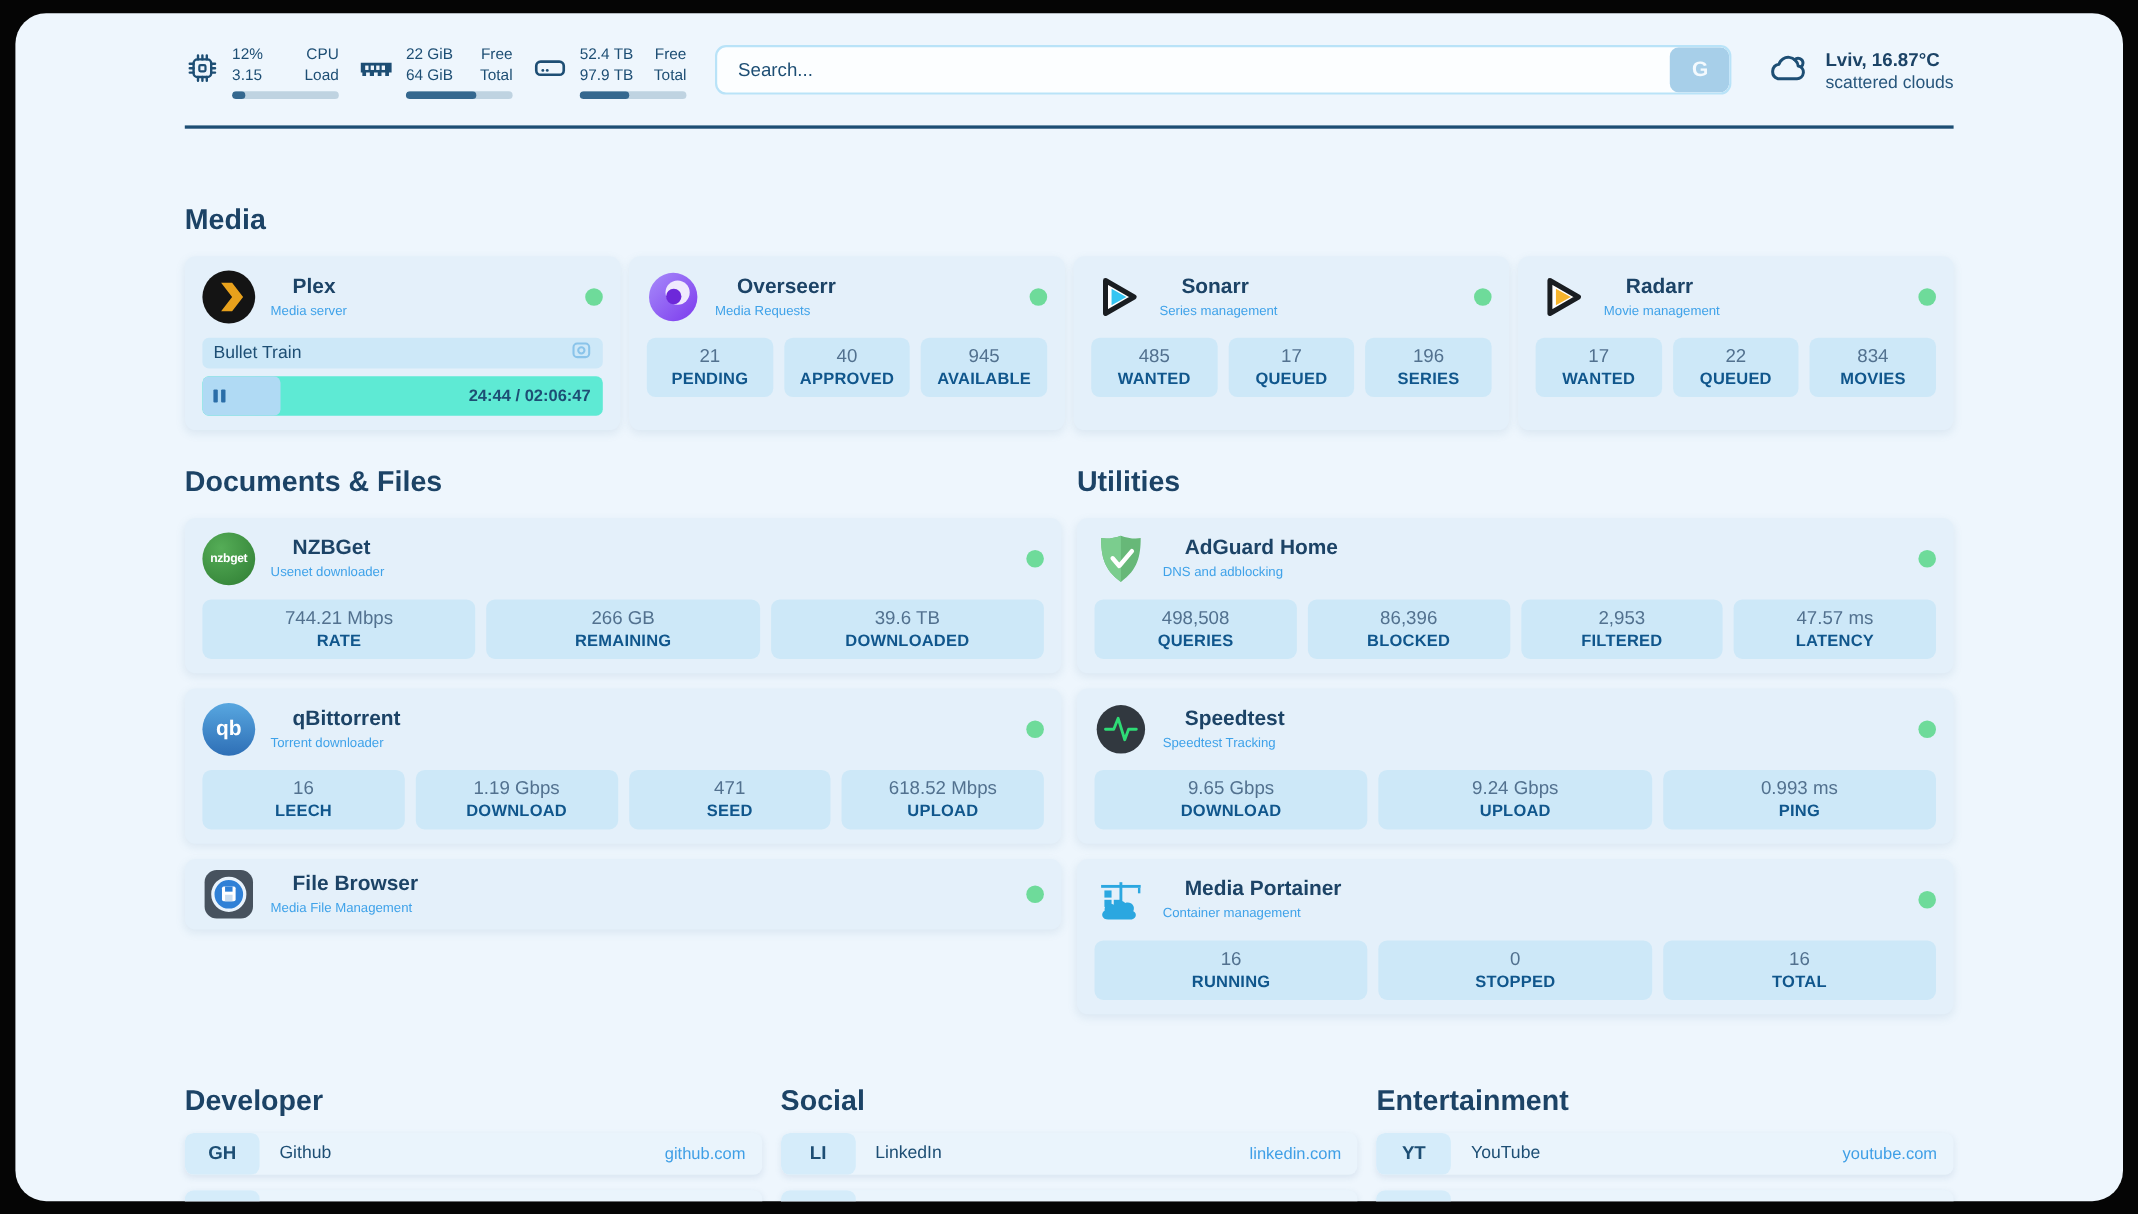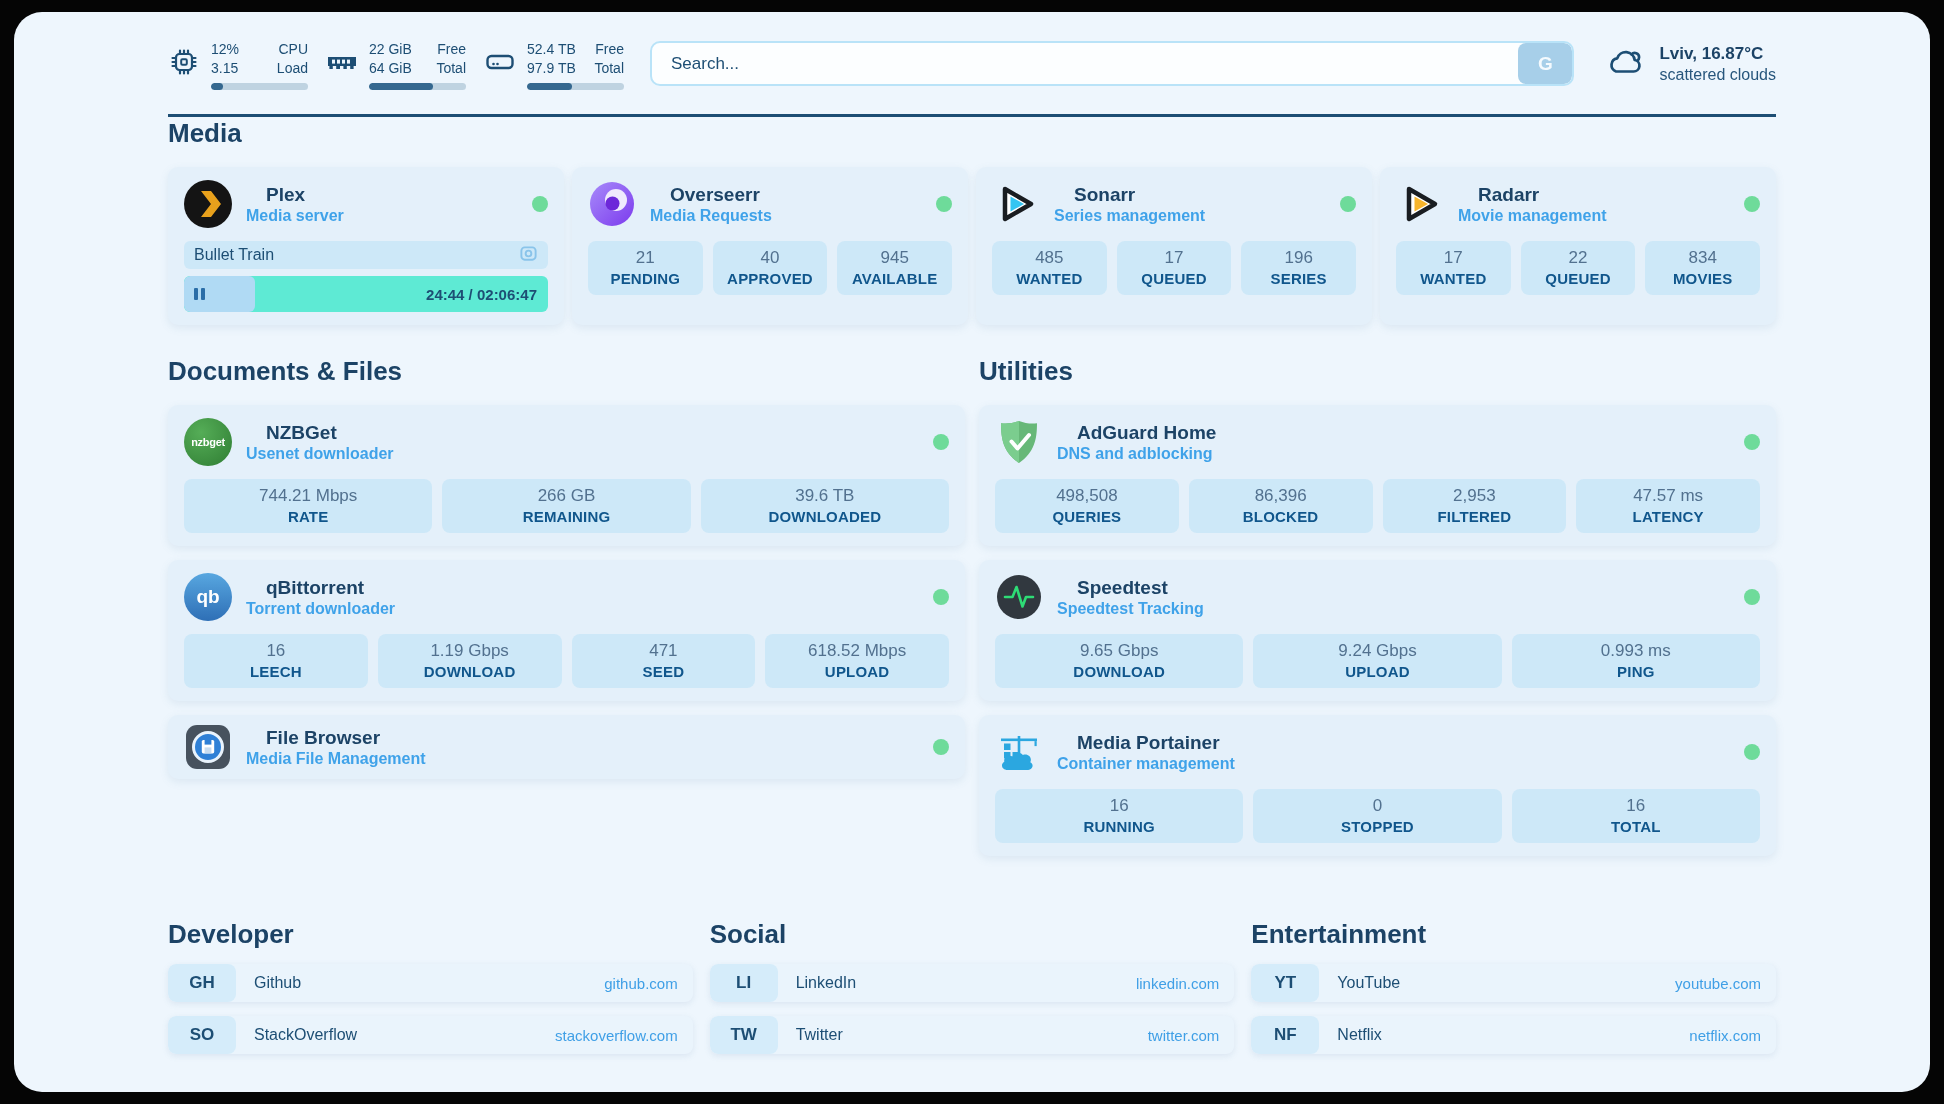--- a/index.html
+++ b/index.html
@@ -36,30 +36,30 @@
                 font-size:19px; font-weight:600; border-radius:8px; cursor:pointer; font-family:inherit; }
 
   .weather { display:flex; align-items:center; gap:13px; flex:none; margin-top:2px; }
   .weather-loc { font-size:17px; font-weight:600; color:#1c4366; line-height:22px; }
   .weather-cond { font-size:16px; color:#27567c; line-height:20px; }
 
   .divider { margin-top:24px; border-bottom:3px solid #1d4e74; }
 
   
   .section-title { font-size:26px; font-weight:600; color:#1c4366; line-height:32px; }
-  .mt-media { }
+  .mt-media { margin-top:66px; }
   .media-grid { display:grid; grid-template-columns:repeat(4,1fr); gap:8px; margin-top:18px; }
 
   .card { background:#e4f0fa; border-radius:10px; padding:13px 16px;
           box-shadow:0 3px 8px rgba(96,138,171,.13); }
   .card-header { display:flex; align-items:center; gap:14px; }
   .app-icon { width:48px; height:48px; flex:none; display:flex; align-items:center; justify-content:center; }
   .icon-circle { width:48px; height:48px; border-radius:50%; display:flex; align-items:center; justify-content:center; }
   .app-name { font-size:19px; font-weight:600; color:#1c4366; line-height:23px;margin-left:20px; }
-  .app-desc { font-size:16px; color:#3fa2e9; font-weight:700; line-height:20px; }
+  .app-desc { font-size:12px; color:#3fa2e9; font-weight:400; line-height:20px; }
   .status-dot { width:16px; height:16px; border-radius:50%; background:#6edb9a; margin-left:auto; flex:none; }
 
   .stat-grid { display:grid; gap:10px; margin-top:13px; }
   .cols-3 { grid-template-columns:repeat(3,1fr); }
   .cols-4 { grid-template-columns:repeat(4,1fr); }
   .stat-box { background:#cde8f8; border-radius:8px; padding:6px 4px 7px; text-align:center; }
   .stat-value { font-size:17px; color:#52718f; font-weight:500; line-height:22px; }
   .stat-label { font-size:15px; color:#10568c; font-weight:700; line-height:19px; letter-spacing:.2px; }
 
   

